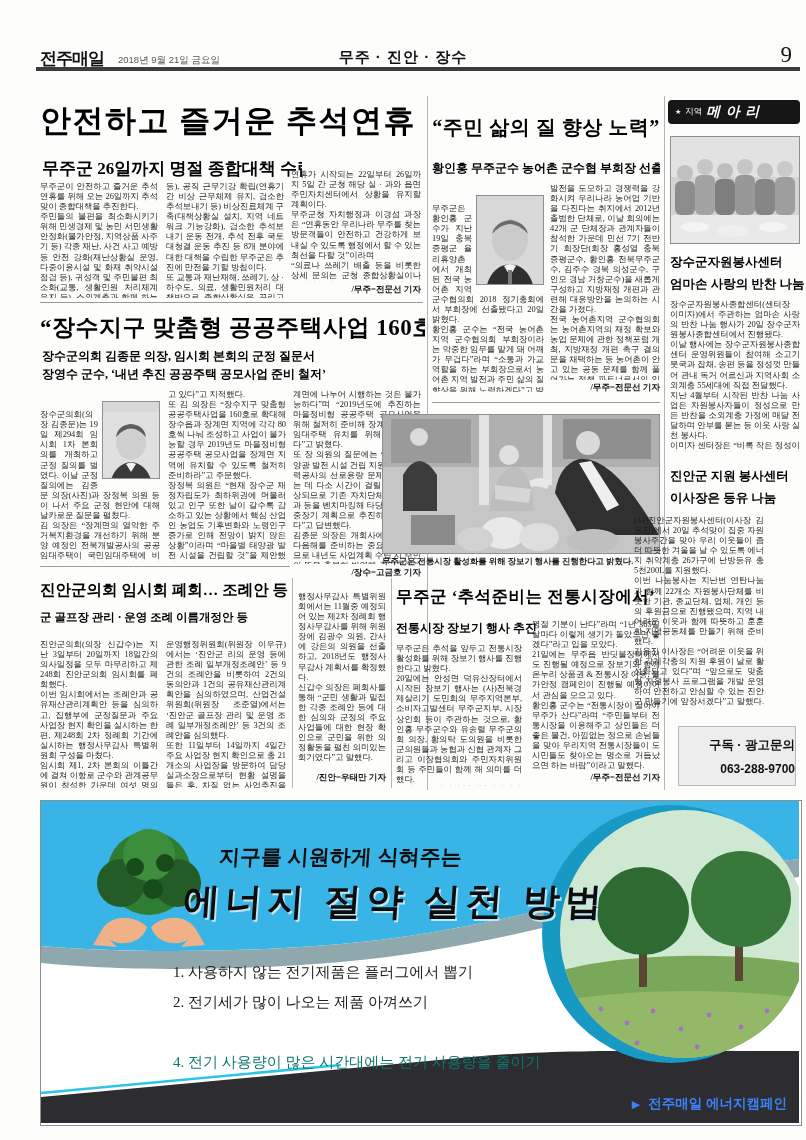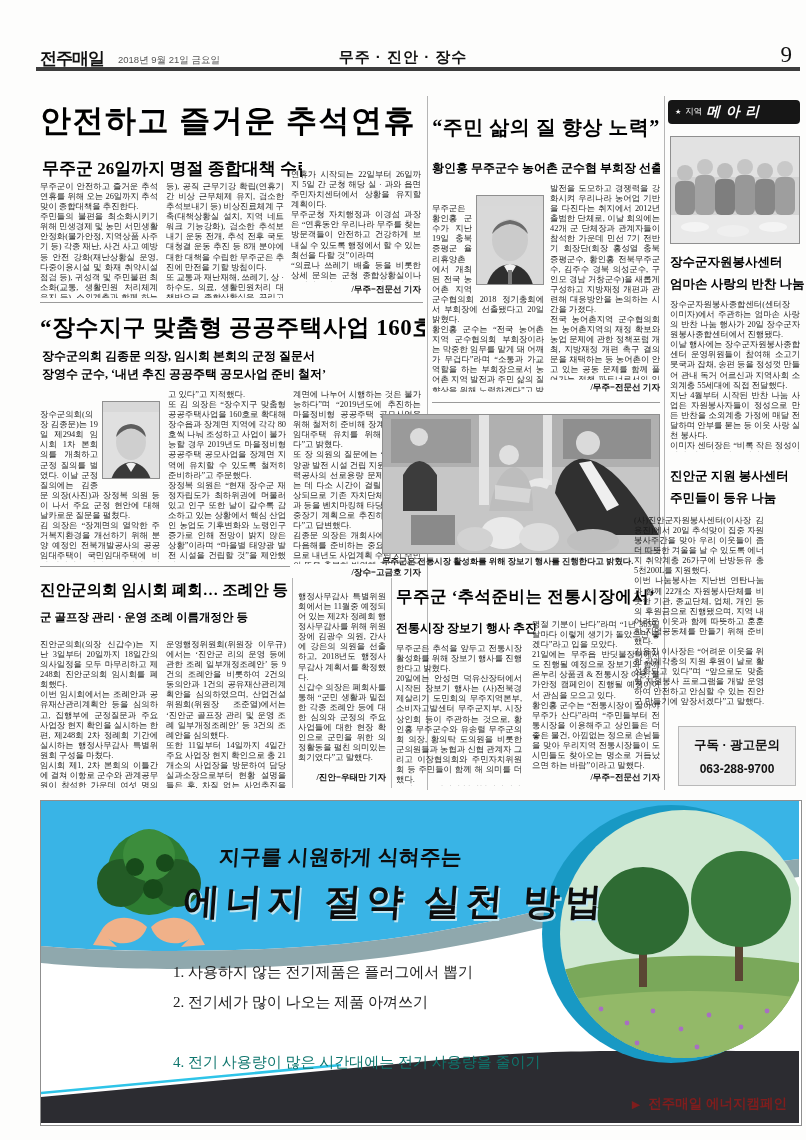--- a/index.html
+++ b/index.html
@@ -9,21 +9,21 @@
   .sans{font-family:"Liberation Sans","DejaVu Sans",sans-serif}
   .body-text{font-size:8.4px;line-height:1.2;text-align:justify;white-space:pre-line;overflow:hidden;color:#1b1b1b}
   .byline{font-size:8.6px;font-weight:bold;text-align:right;color:#111}
   .headline{font-weight:900;color:#000;white-space:nowrap;overflow:hidden;letter-spacing:.5px}
   .subhead{font-weight:bold;color:#000;white-space:nowrap;overflow:hidden}
   .h-rule{height:1px;background:#9a9a9a}
   .v-rule{width:1px;background:#b5b5b5}
   .photo{border:1px solid #8f8f8f;overflow:hidden;background:#d8d8d8}
   .caption{font-size:8.4px;font-weight:bold;color:#222}
   .sb-title{font-size:12.5px;font-weight:bold;color:#000;white-space:nowrap}
-  .contact-box{background:#ededed;border:1px solid #b9b9b9;text-align:center}
+  .contact-box{background:#ededed;border:1px solid #b9b9b9;text-align:right}
 </style>
 </head>
 <body>
 
 <div class="page">
 
   <div class="abs sans" style="left:40px;top:47px;font-size:17px;font-weight:900;letter-spacing:-1px">전주매일</div>
   <div class="abs sans" style="left:118px;top:54px;font-size:9.5px;color:#555">2018년 9월 21일 금요일</div>
   <div class="abs sans" style="left:0;right:0;top:48px;text-align:center;font-size:15px;font-weight:bold;letter-spacing:1px">무주 · 진안 · 장수</div>
   <div class="abs" style="right:14px;top:42px;font-size:23px">9</div>
@@ -171,21 +171,21 @@
   </div>
 
   <div class="abs sb-title" style="left:670px;top:254px">장수군자원봉사센터</div>
   <div class="abs sb-title" style="left:670px;top:276px">엄마손 사랑의 반찬 나눔</div>
   <div class="abs body-text" style="left:670px;top:300px;width:130px;height:152px">장수군자원봉사종합센터(센터장 이미자)에서 주관하는 엄마손 사랑의 반찬 나눔 행사가 20일 장수군자원봉사종합센터에서 진행됐다.
 이날 행사에는 장수군자원봉사종합센터 운영위원들이 참여해 소고기뭇국과 잡채, 송편 등을 정성껏 만들어 관내 독거 어르신과 지역사회 소외계층 55세대에 직접 전달했다.
 지난 4월부터 시작된 반찬 나눔 사업은 자원봉사자들이 정성으로 만든 반찬을 소외계층 가정에 매달 전달하며 안부를 묻는 등 이웃 사랑 실천 봉사다.
 이미자 센터장은 “비록 작은 정성이지만 어르신들이 준비한 음식을 맛있게 드시고 건강하게 지내시길 바란다”며 “앞으로도 장수군 복지사각지대 해소와 취약계층 지원을 위해 더욱 노력하겠다”고 말했다.  /장수=고금호 기자</div>
 
   <div class="abs sb-title" style="left:670px;top:468px">진안군 지원 봉사센터</div>
-  <div class="abs sb-title" style="left:670px;top:490px">주민들이 등유 나눔</div>
+  <div class="abs sb-title" style="left:670px;top:490px">이사장은 등유 나눔</div>
   <div class="abs body-text" style="left:634px;top:516px;width:130px;height:192px">(사)진안군자원봉사센터(이사장 김용진)에서 20일 추석맞이 집중 자원봉사주간을 맞아 우리 이웃들이 좀 더 따뜻한 겨울을 날 수 있도록 에너지 취약계층 26가구에 난방등유 총 5천200L를 지원했다.
 이번 나눔봉사는 지난번 연탄나눔과 함께 22개소 자원봉사단체를 비롯한 기관, 종교단체, 업체, 개인 등의 후원금으로 진행됐으며, 지역 내 어려운 이웃과 함께 따뜻하고 훈훈한 지역공동체를 만들기 위해 준비했다.
 김용진 이사장은 “어려운 이웃을 위한 각계각층의 지원 후원이 날로 활성화되고 있다”며 “앞으로도 맞춤형 자원봉사 프로그램을 개발 운영하여 안전하고 안심할 수 있는 진안군 만들기에 앞장서겠다”고 말했다.  /진안=우태만 기자</div>
 
   <div class="abs contact-box" style="left:678px;top:726px;width:116px;height:58px">
     <div class="sans" style="font-size:12.5px;font-weight:bold;margin-top:10px">구독 · 광고문의</div>
     <div class="sans" style="font-size:12px;font-weight:bold;margin-top:8px">063-288-9700</div>
   </div>
 
   <div class="abs" style="left:40px;top:800px;width:760px;height:324px;border:1px solid #8f8f8f;background:#fff;overflow:hidden">
@@ -230,18 +230,18 @@
         <path d="M114,116 C104,98 80,100 68,112 C74,132 104,134 114,116 Z" fill="#f0b189"></path>
         <path d="M18,116 L10,130 L34,132 Z" fill="#f0b189"></path>
         <path d="M114,116 L122,130 L98,132 Z" fill="#f0b189"></path>
       </g>
     </svg>
     <div class="abs sans" style="left:178px;top:42px;font-size:21px;font-weight:900;color:#0d0d0d;transform:skewX(-4deg)">지구를 시원하게 식혀주는</div>
     <div class="abs sans" style="left:142px;top:76px;font-size:37px;font-weight:900;color:#0d0d0d;letter-spacing:5px;transform:skewX(-4deg);text-shadow:2px 2px 0 #bfe6f2">에너지 절약 실천 방법</div>
     <div class="abs" style="left:132px;top:162px;font-size:15px;color:#222">1.  사용하지 않는 전기제품은 플러그에서 뽑기</div>
     <div class="abs" style="left:132px;top:192px;font-size:15px;color:#222">2.  전기세가 많이 나오는 제품 아껴쓰기</div>
     <div class="abs" style="left:132px;top:252px;font-size:15px;color:#0f766e">4.  전기 사용량이 많은 시간대에는 전기 사용량을 줄이기</div>
-    <div class="abs sans" style="right:14px;top:294px;color:#7f1d1d;font-size:13.5px;font-weight:bold">
+    <div class="abs sans" style="right:14px;top:294px;color:#3b82f6;font-size:13.5px;font-weight:bold">
       <span style="font-size:11px;margin-right:8px">▶</span><span>전주매일 에너지캠페인</span>
     </div>
   </div>
 
 </div>
 
 </body></html>

